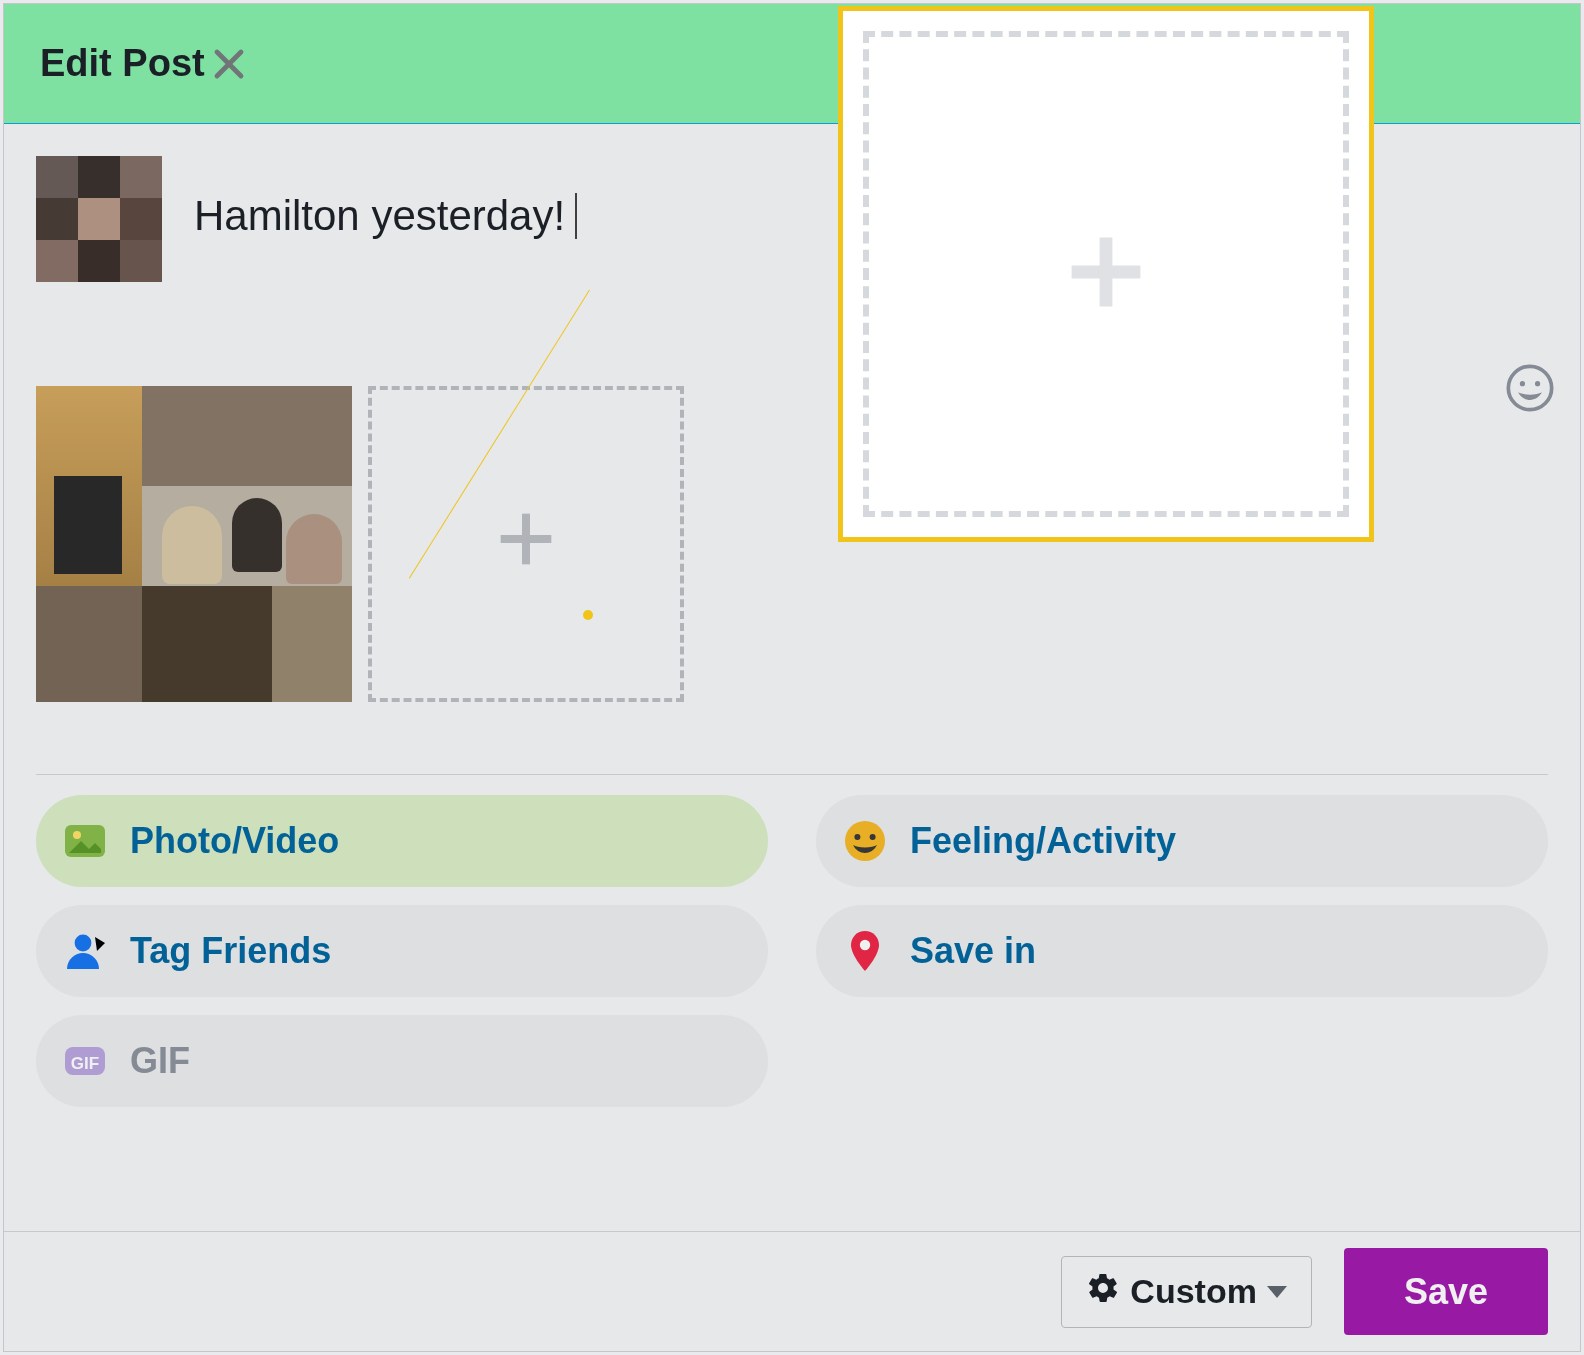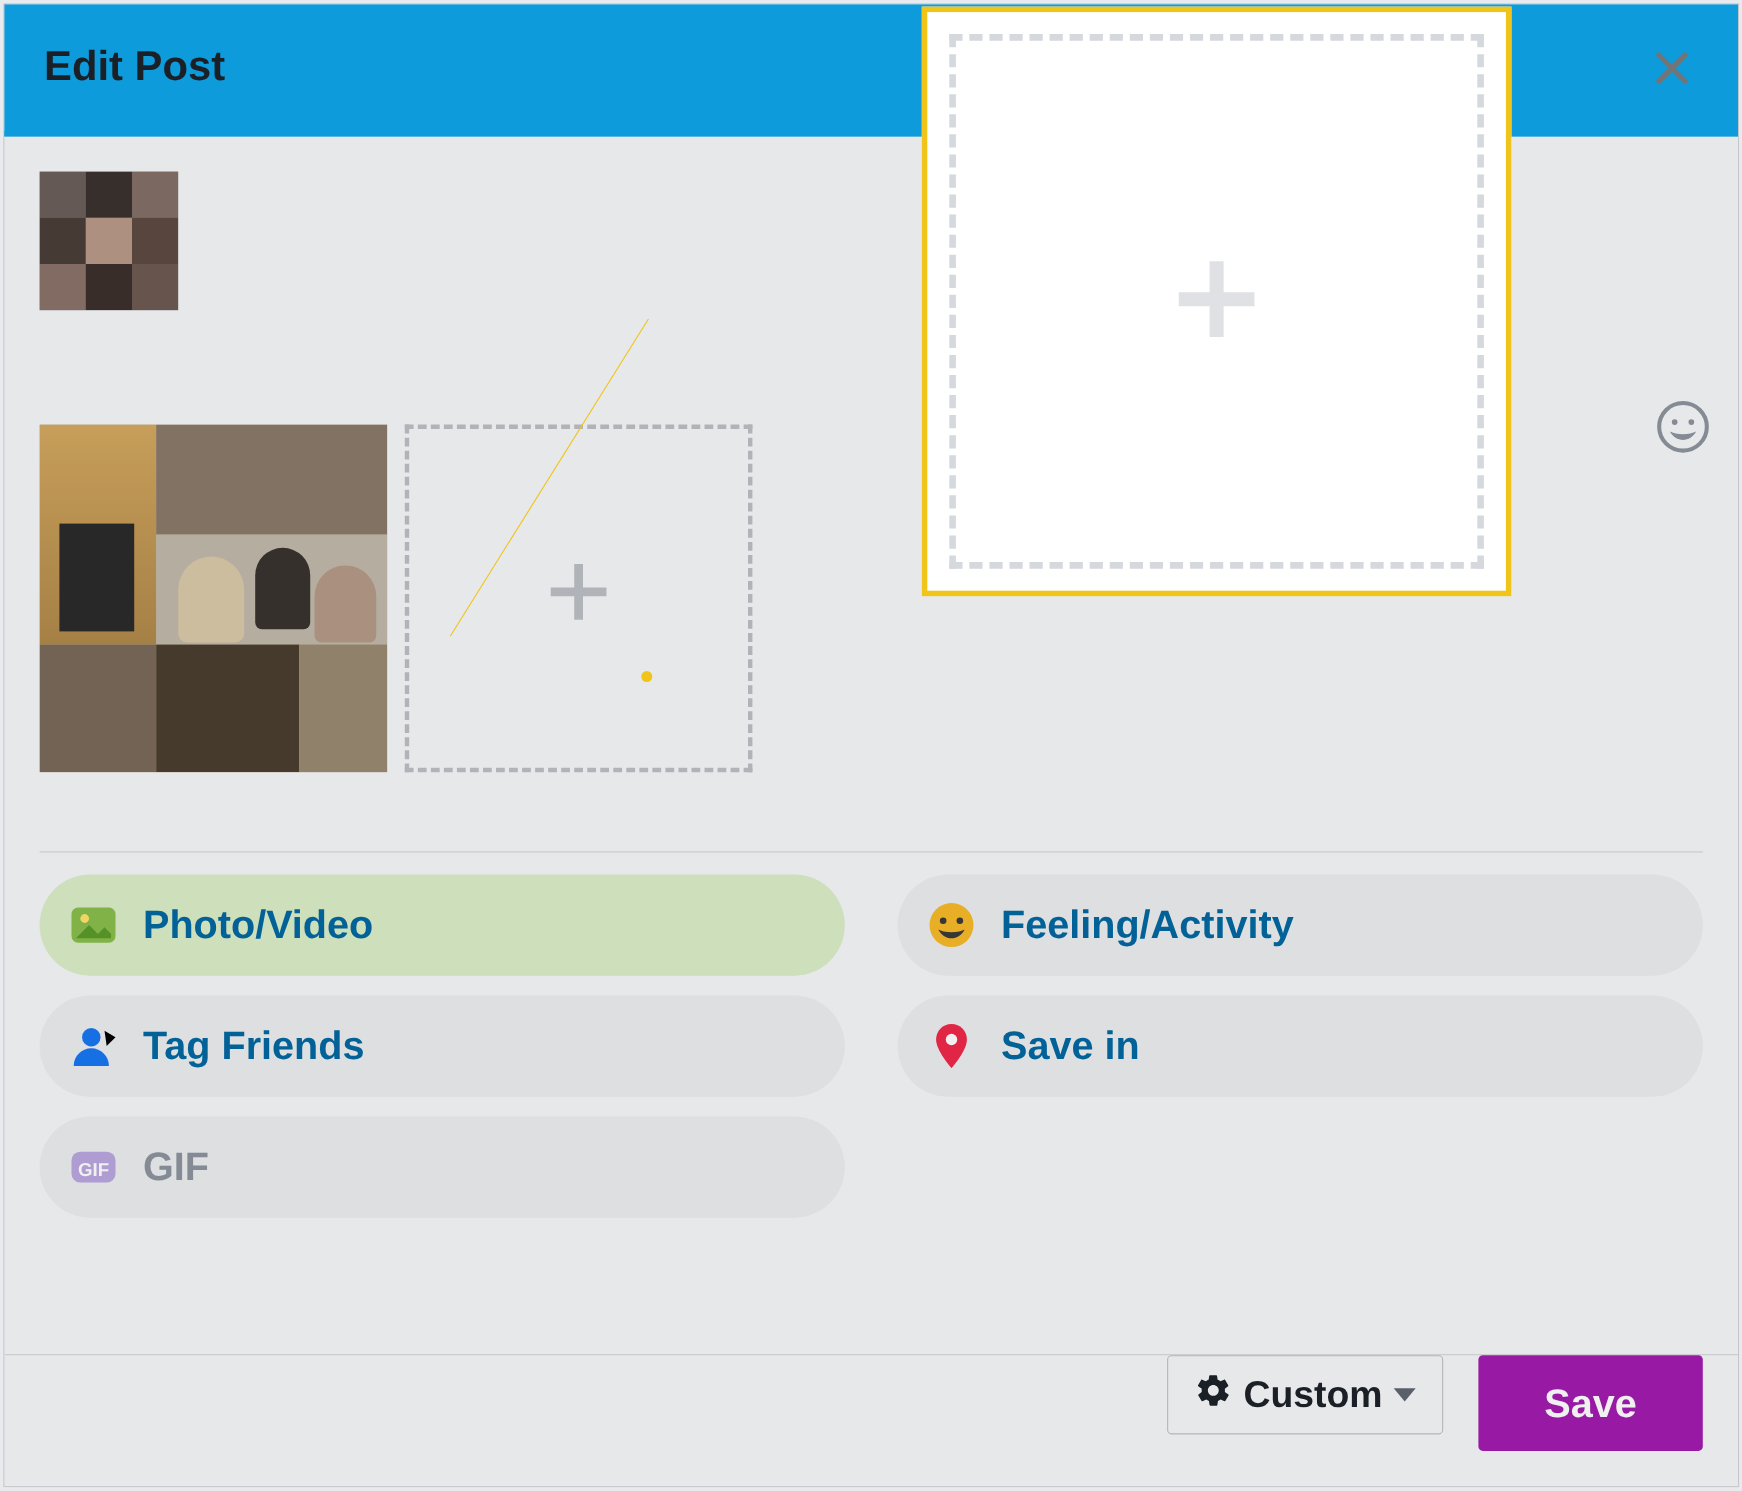--- a/index.html
+++ b/index.html
@@ -13,26 +13,26 @@
     .modal {
       position: absolute;
       left: 3px;
       top: 3px;
       width: 1578px;
       height: 1349px;
       background: #f6f7f9;
       border: 1px solid #c4c6ca;
     }
     .modal-header {
-      background: #0ea5e9;
+      background: #86efac;
       padding: 24px 36px;
-      border-bottom: 5px solid #0ea5e9;
-      display: flex;
-      align-items: center;
-      justify-content: space-between;
+      border-bottom: 1px solid #0ea5e9;
+      display: flex;
+      align-items: center;
+      justify-content: flex-start;
       height: 120px;
     }
     .modal-title {
       font-size: 38px;
       font-weight: bold;
       color: #1d2129;
     }
     .close-btn {
       color: #7a7d80;
       cursor: pointer;
@@ -142,20 +142,21 @@
       justify-content: center;
     }
     .footer {
       position: absolute;
       bottom: 0;
       left: 0;
       right: 0;
       height: 120px;
       border-top: 1px solid #d5d6d9;
       display: flex;
+      align-items: center;
       justify-content: flex-end;
       gap: 32px;
       padding: 0 32px;
     }
     .privacy-btn {
       display: flex;
       align-items: center;
       gap: 10px;
       padding: 14px 24px;
       border: 1px solid #bdc1c6;
@@ -263,20 +264,24 @@
         <div class="px" style="left:0;top:0;width:42px;height:42px;background:#6b5f5a"></div>
         <div class="px" style="left:42px;top:0;width:42px;height:42px;background:#3a322e"></div>
         <div class="px" style="left:84px;top:0;width:42px;height:42px;background:#837068"></div>
         <div class="px" style="left:0;top:42px;width:42px;height:42px;background:#4a3e38"></div>
         <div class="px" style="left:42px;top:42px;width:42px;height:42px;background:#b89a88"></div>
         <div class="px" style="left:84px;top:42px;width:42px;height:42px;background:#5e4a42"></div>
         <div class="px" style="left:0;top:84px;width:42px;height:42px;background:#8a726a"></div>
         <div class="px" style="left:42px;top:84px;width:42px;height:42px;background:#3c302b"></div>
         <div class="px" style="left:84px;top:84px;width:42px;height:42px;background:#6e5a52"></div>
       </div>
+      <div class="post-text">
+        <span>Hamilton yesterday!</span>
+        <span class="cursor"></span>
+      </div>
     </div>
 
     <div class="attachments">
       <div class="photo-thumb">
         <div class="tile" style="left:0;top:0;width:106px;height:200px;background:linear-gradient(#d4a860,#b0894a)"></div>
         <div class="tile" style="left:18px;top:90px;width:68px;height:98px;background:#2b2b2b"></div>
         <div class="tile" style="left:106px;top:0;width:210px;height:100px;background:#8a7a6a"></div>
         <div class="tile" style="left:106px;top:100px;width:210px;height:100px;background:#c0b8aa"></div>
         <div class="tile" style="left:126px;top:120px;width:60px;height:78px;background:#d9c9a8;border-radius:30px 30px 8px 8px"></div>
         <div class="tile" style="left:196px;top:112px;width:50px;height:74px;background:#3a3430;border-radius:25px 25px 6px 6px"></div>

